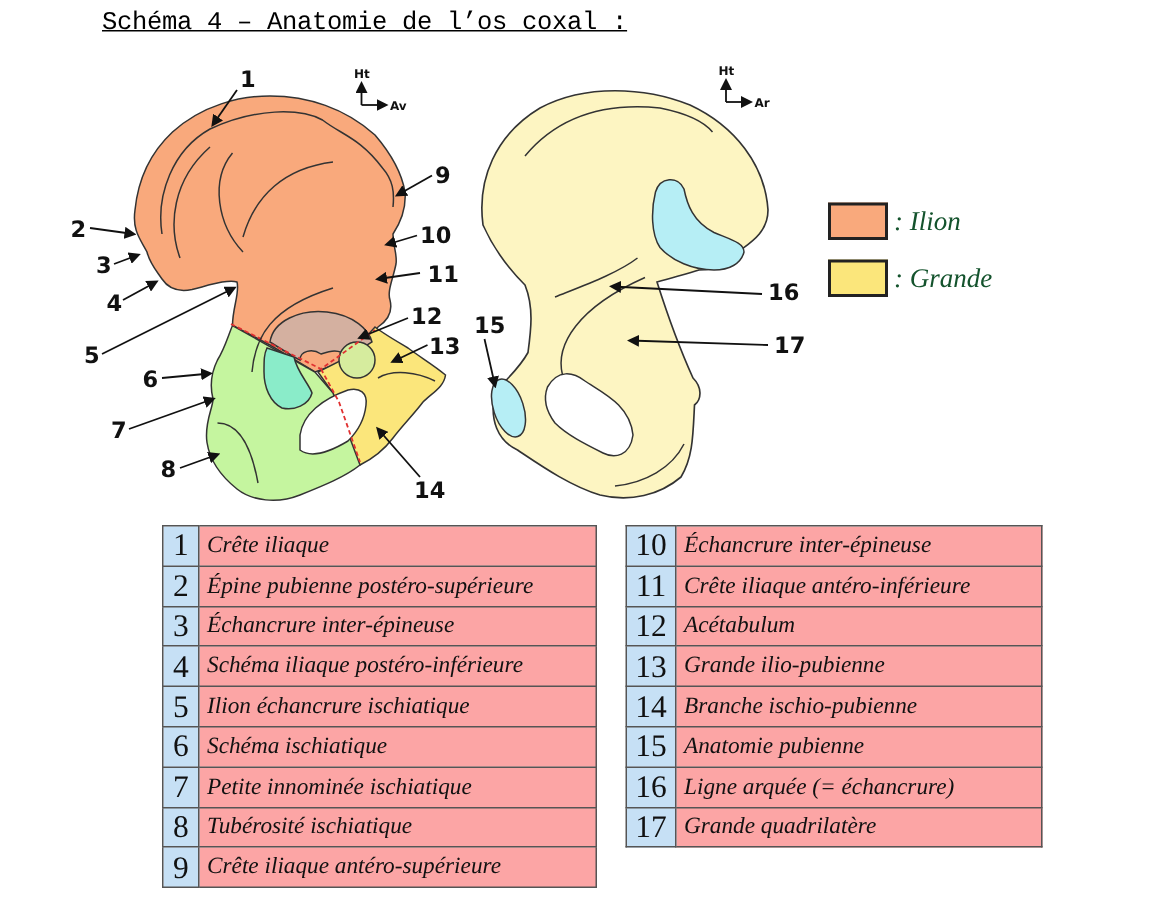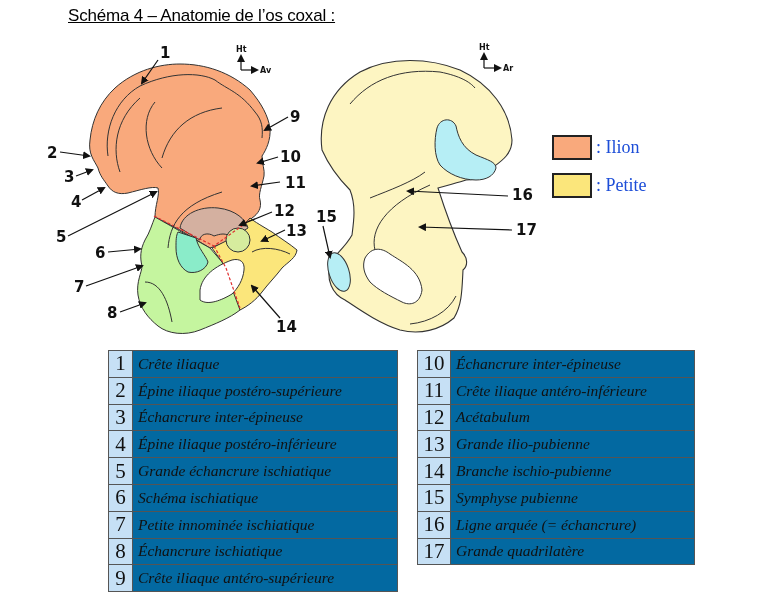--- a/index.html
+++ b/index.html
@@ -1,28 +1,28 @@
 <!DOCTYPE html>
 <html><head>
 <meta charset="utf-8">
 <style>
   html, body { margin:0; padding:0; background:#ffffff; }
   body { width:777px; height:607px; position:relative; overflow:hidden; font-family:"Liberation Serif", serif; }
-  .title { position:absolute; left:68px; top:6px; font-size:17px; text-decoration:underline; color:#000; font-family:Liberation Sans, sans-serif; letter-spacing:-0.2px; }
+  .title { position:absolute; left:68px; top:6px; font-size:17px; text-decoration:underline; color:#000; font-family:Liberation Mono, monospace; letter-spacing:-0.2px; }
   svg.diagram { position:absolute; left:0; top:0; }
   .lbl { font-family:"DejaVu Sans", "Liberation Sans", sans-serif; font-weight:bold; font-size:15px; fill:#111; }
   .orient { font-family:"DejaVu Sans", "Liberation Sans", sans-serif; font-weight:bold; font-size:8px; fill:#111; }
   .legend { position:absolute; left:552px; top:128px; }
   .legend-item { display:flex; align-items:center; height:38px; }
   .swatch { width:40px; height:25px; border:2px solid #222; box-sizing:border-box; }
-  .legend-text { font-size:18px; margin-left:4px; color:#1d4ed8; }
+  .legend-text { font-style:italic; font-size:18px; margin-left:4px; color:#14532d; }
   table.ref { position:absolute; border-collapse:collapse; font-size:15.5px; }
   table.ref td { border:1px solid #555; height:25.8px; padding:0; }
   table.ref td.num { background:#c6e0f5; text-align:center; font-size:21px; width:23px; color:#111; }
-  table.ref td.txt { font-style:italic; padding-left:5px; color:#111; background:#0369a1; }
+  table.ref td.txt { font-style:italic; padding-left:5px; color:#111; background:#fca5a5; }
   #t1 { left:108px; top:350px; width:290px; }
   #t2 { left:417px; top:350px; width:278px; }
   #t2 td.num { width:32px; }
 </style>
 </head>
 <body>
 
 <div class="title">Schéma 4 – Anatomie de l’os coxal :</div>
 
 <svg class="diagram" width="777" height="345" viewBox="0 0 777 345">
@@ -132,57 +132,57 @@
   </g>
 </svg>
 
 <div class="legend">
   <div class="legend-item">
     <div class="swatch" style="background:#f9a97c"></div>
     <span class="legend-text">: Ilion</span>
   </div>
   <div class="legend-item">
     <div class="swatch" style="background:#fbe67b"></div>
-    <span class="legend-text">: Petite</span>
+    <span class="legend-text">: Grande</span>
   </div>
 </div>
 
 <table class="ref" id="t1">
     <tbody>
       <tr>
         <td class="num">1</td>
         <td class="txt">Crête iliaque</td>
       </tr>
       <tr>
         <td class="num">2</td>
-        <td class="txt">Épine iliaque postéro-supérieure</td>
+        <td class="txt">Épine pubienne postéro-supérieure</td>
       </tr>
       <tr>
         <td class="num">3</td>
         <td class="txt">Échancrure inter-épineuse</td>
       </tr>
       <tr>
         <td class="num">4</td>
-        <td class="txt">Épine iliaque postéro-inférieure</td>
+        <td class="txt">Schéma iliaque postéro-inférieure</td>
       </tr>
       <tr>
         <td class="num">5</td>
-        <td class="txt">Grande échancrure ischiatique</td>
+        <td class="txt">Ilion échancrure ischiatique</td>
       </tr>
       <tr>
         <td class="num">6</td>
         <td class="txt">Schéma ischiatique</td>
       </tr>
       <tr>
         <td class="num">7</td>
         <td class="txt">Petite innominée ischiatique</td>
       </tr>
       <tr>
         <td class="num">8</td>
-        <td class="txt">Échancrure ischiatique</td>
+        <td class="txt">Tubérosité ischiatique</td>
       </tr>
       <tr>
         <td class="num">9</td>
         <td class="txt">Crête iliaque antéro-supérieure</td>
       </tr>
     </tbody>
   </table>
 <table class="ref" id="t2">
     <tbody>
       <tr>
@@ -200,21 +200,21 @@
       <tr>
         <td class="num">13</td>
         <td class="txt">Grande ilio-pubienne</td>
       </tr>
       <tr>
         <td class="num">14</td>
         <td class="txt">Branche ischio-pubienne</td>
       </tr>
       <tr>
         <td class="num">15</td>
-        <td class="txt">Symphyse pubienne</td>
+        <td class="txt">Anatomie pubienne</td>
       </tr>
       <tr>
         <td class="num">16</td>
         <td class="txt">Ligne arquée (= échancrure)</td>
       </tr>
       <tr>
         <td class="num">17</td>
         <td class="txt">Grande quadrilatère</td>
       </tr>
     </tbody>

